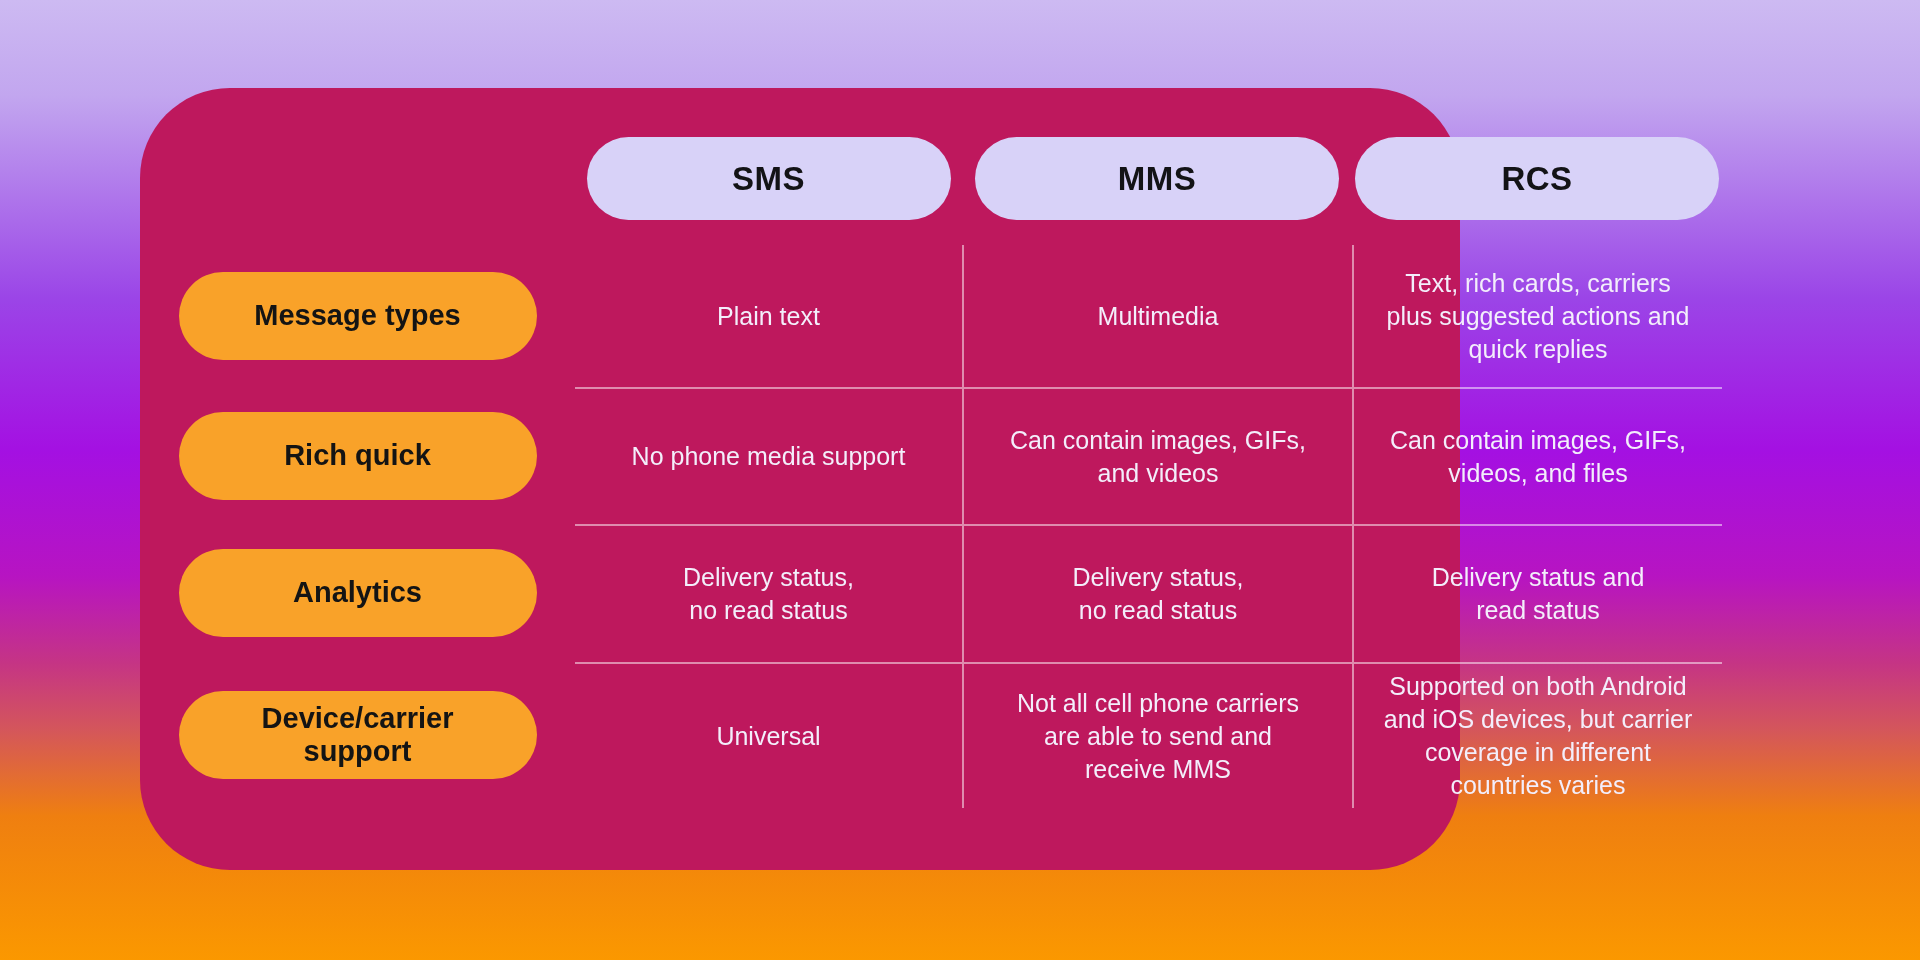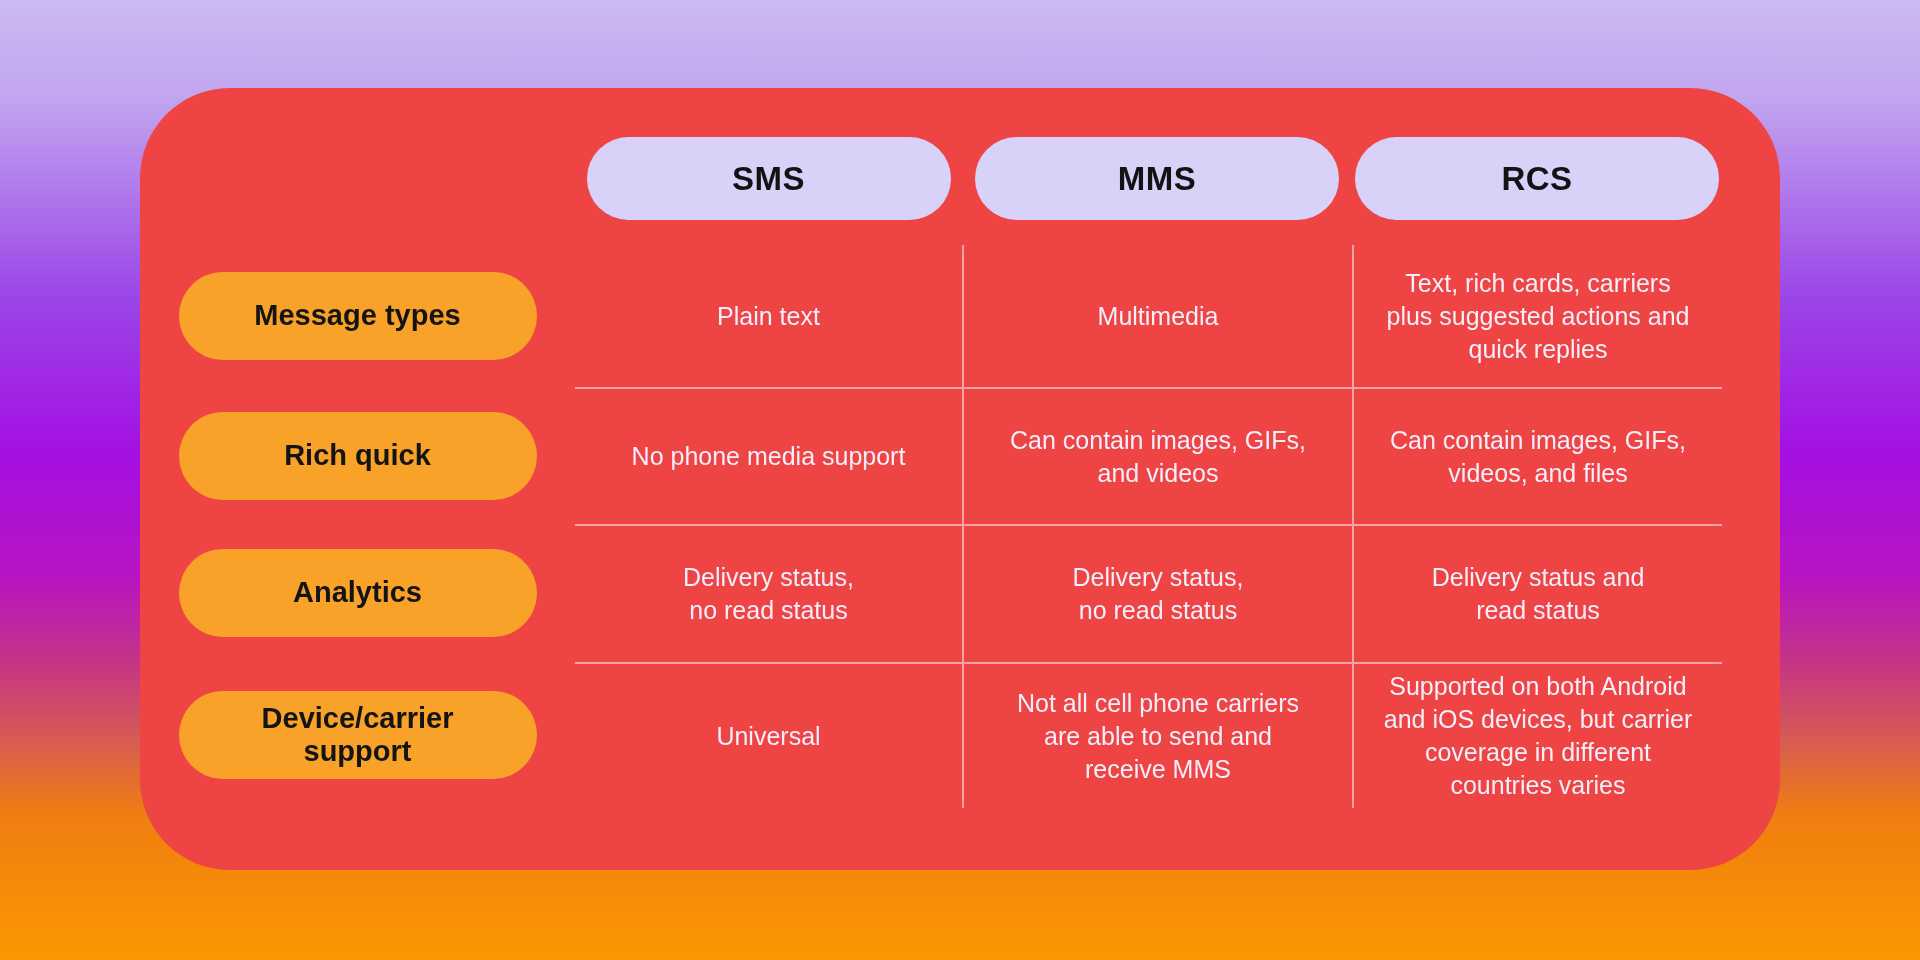--- a/index.html
+++ b/index.html
@@ -17,22 +17,22 @@
       #B714C2 60%,
       #C53485 69%,
       #D4565B 76%,
       #EF7F10 85%,
       #FB9800 100%);
     position:relative;
   }
   .card{
     position:absolute;
     left:140px; top:88px;
-    width:1640px; height:782px;
-    background:#ef4444;
+    width:1320px; height:782px;
+    background:#be185d;
     border-radius:90px;
   }
   .grid{
     display:grid;
     grid-template-columns:435px 387px 390px 370px;
     grid-template-rows:49px 83px 25px 142px 137px 138px 146px;
     padding-right:58px;
     width:100%; height:100%;
   }
   .c1{grid-column:1;} .c2{grid-column:2;} .c3{grid-column:3;} .c4{grid-column:4;}

